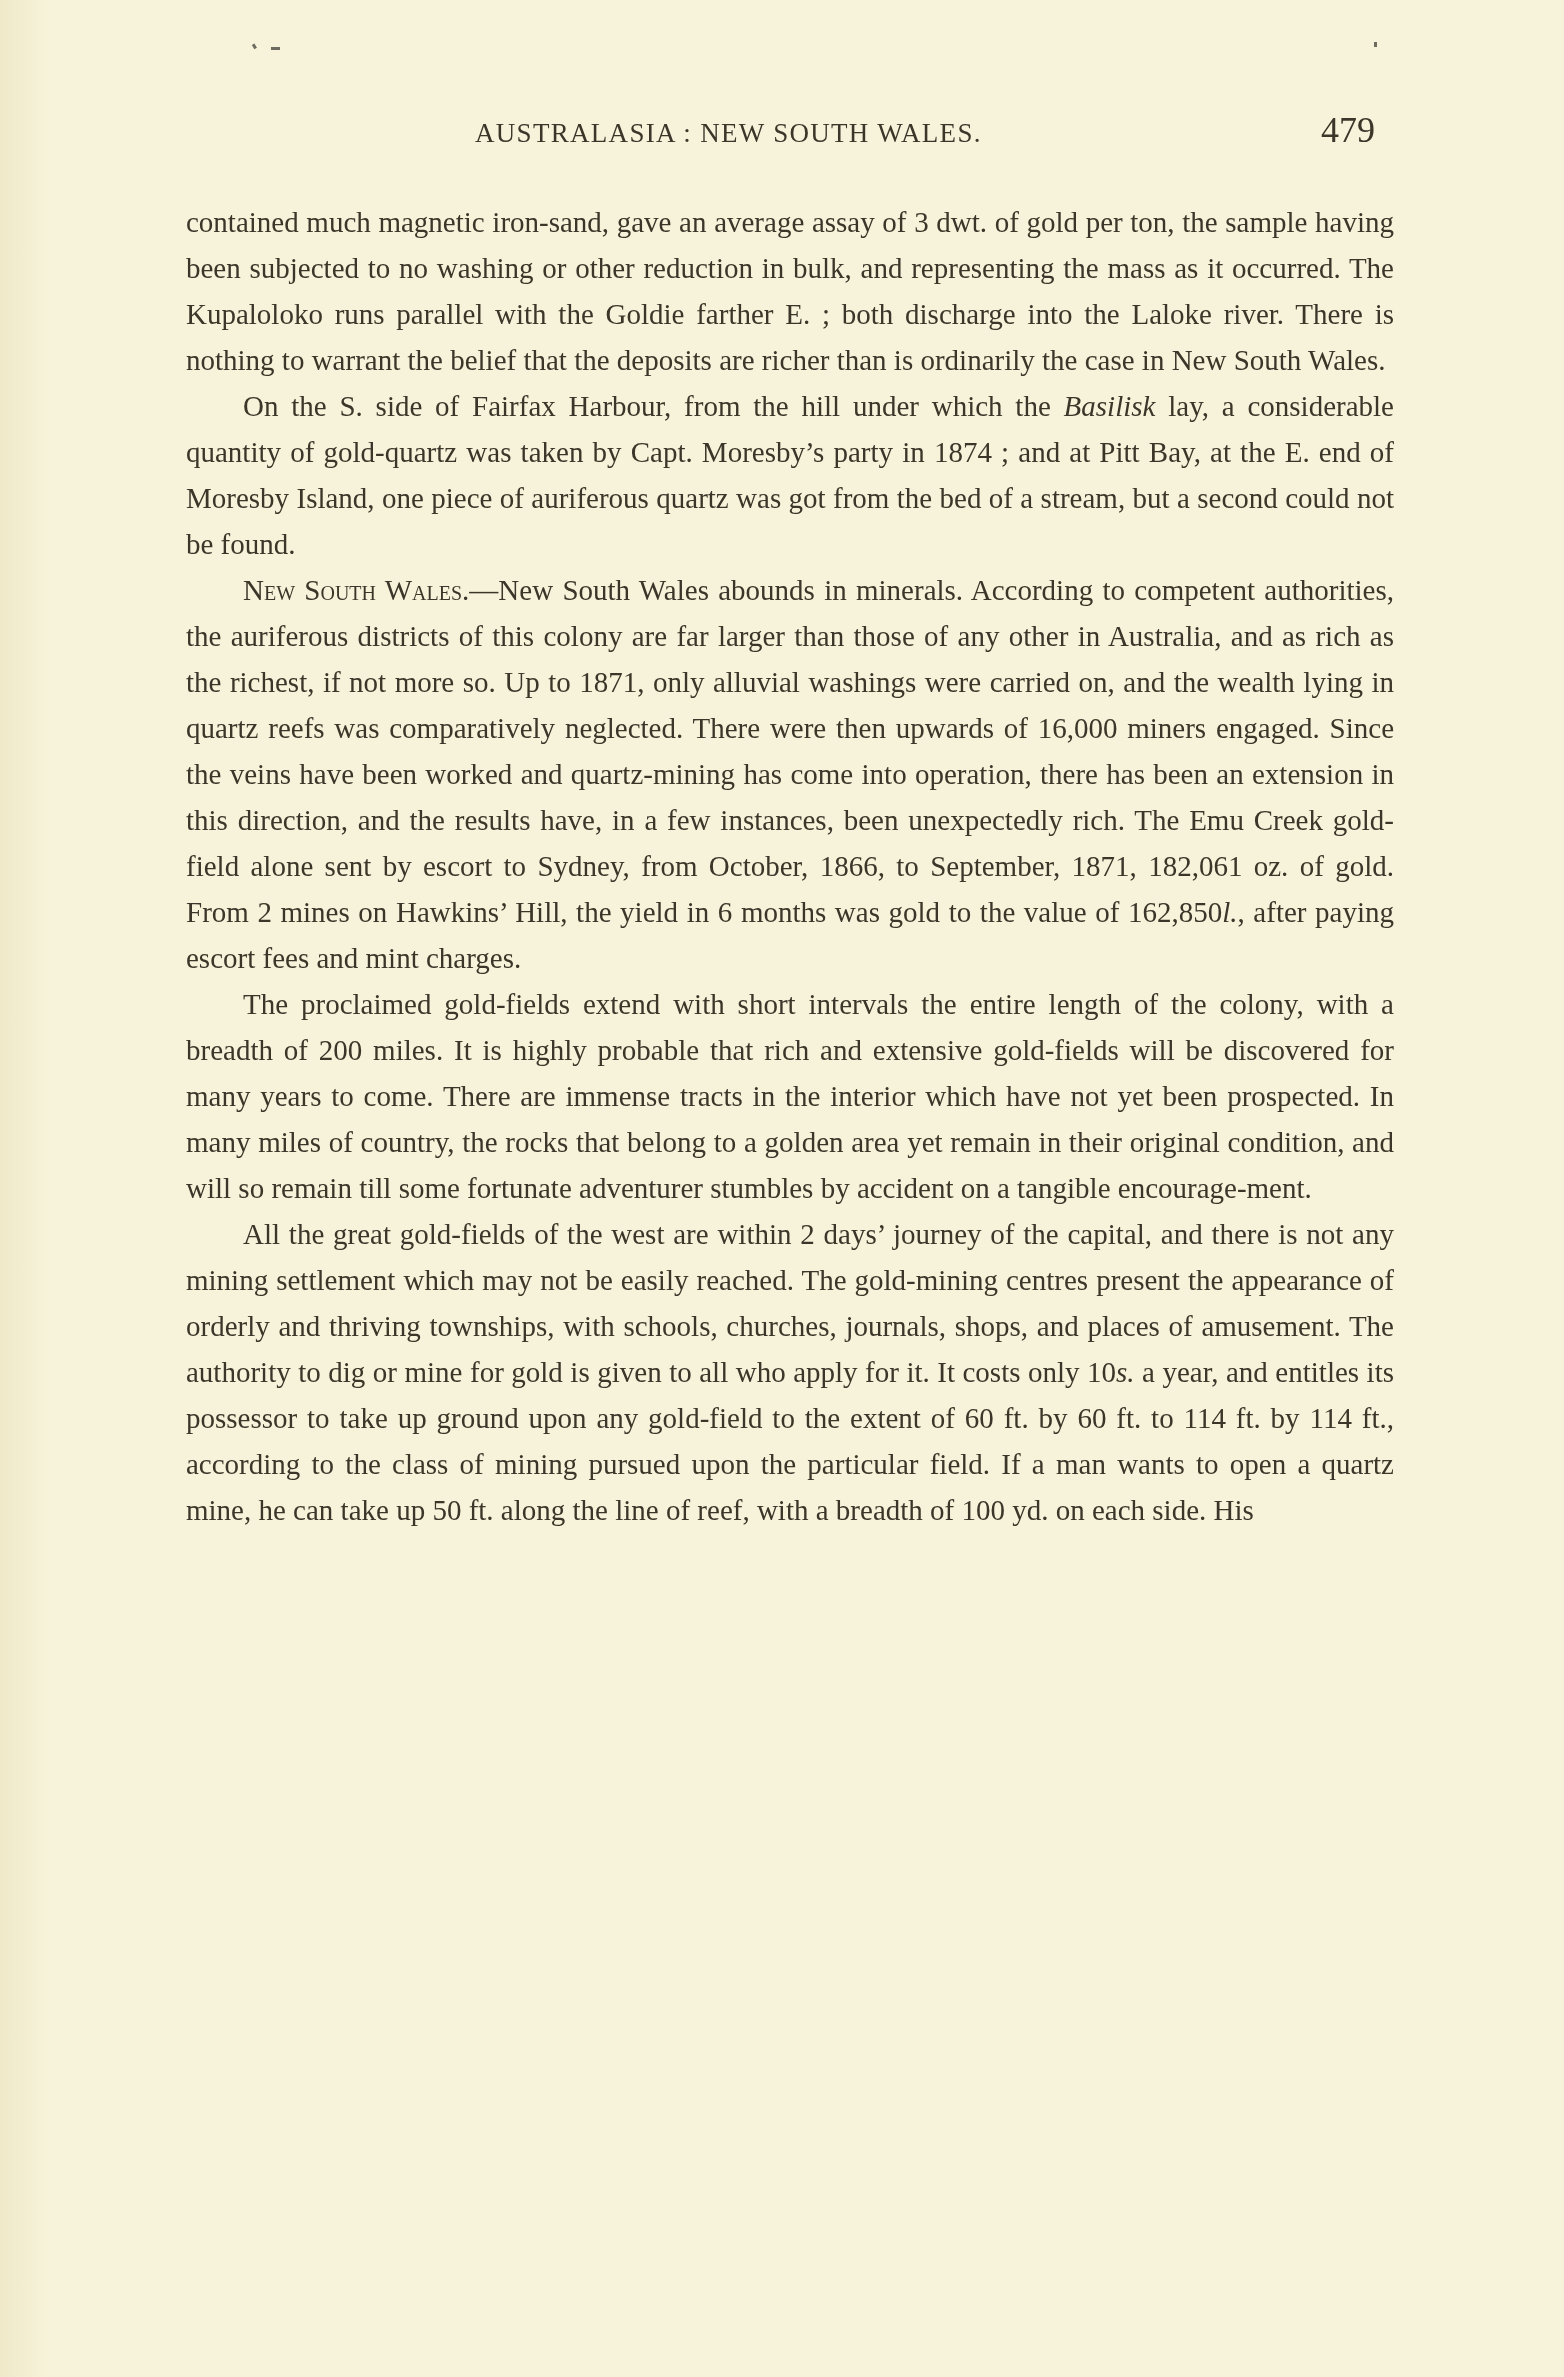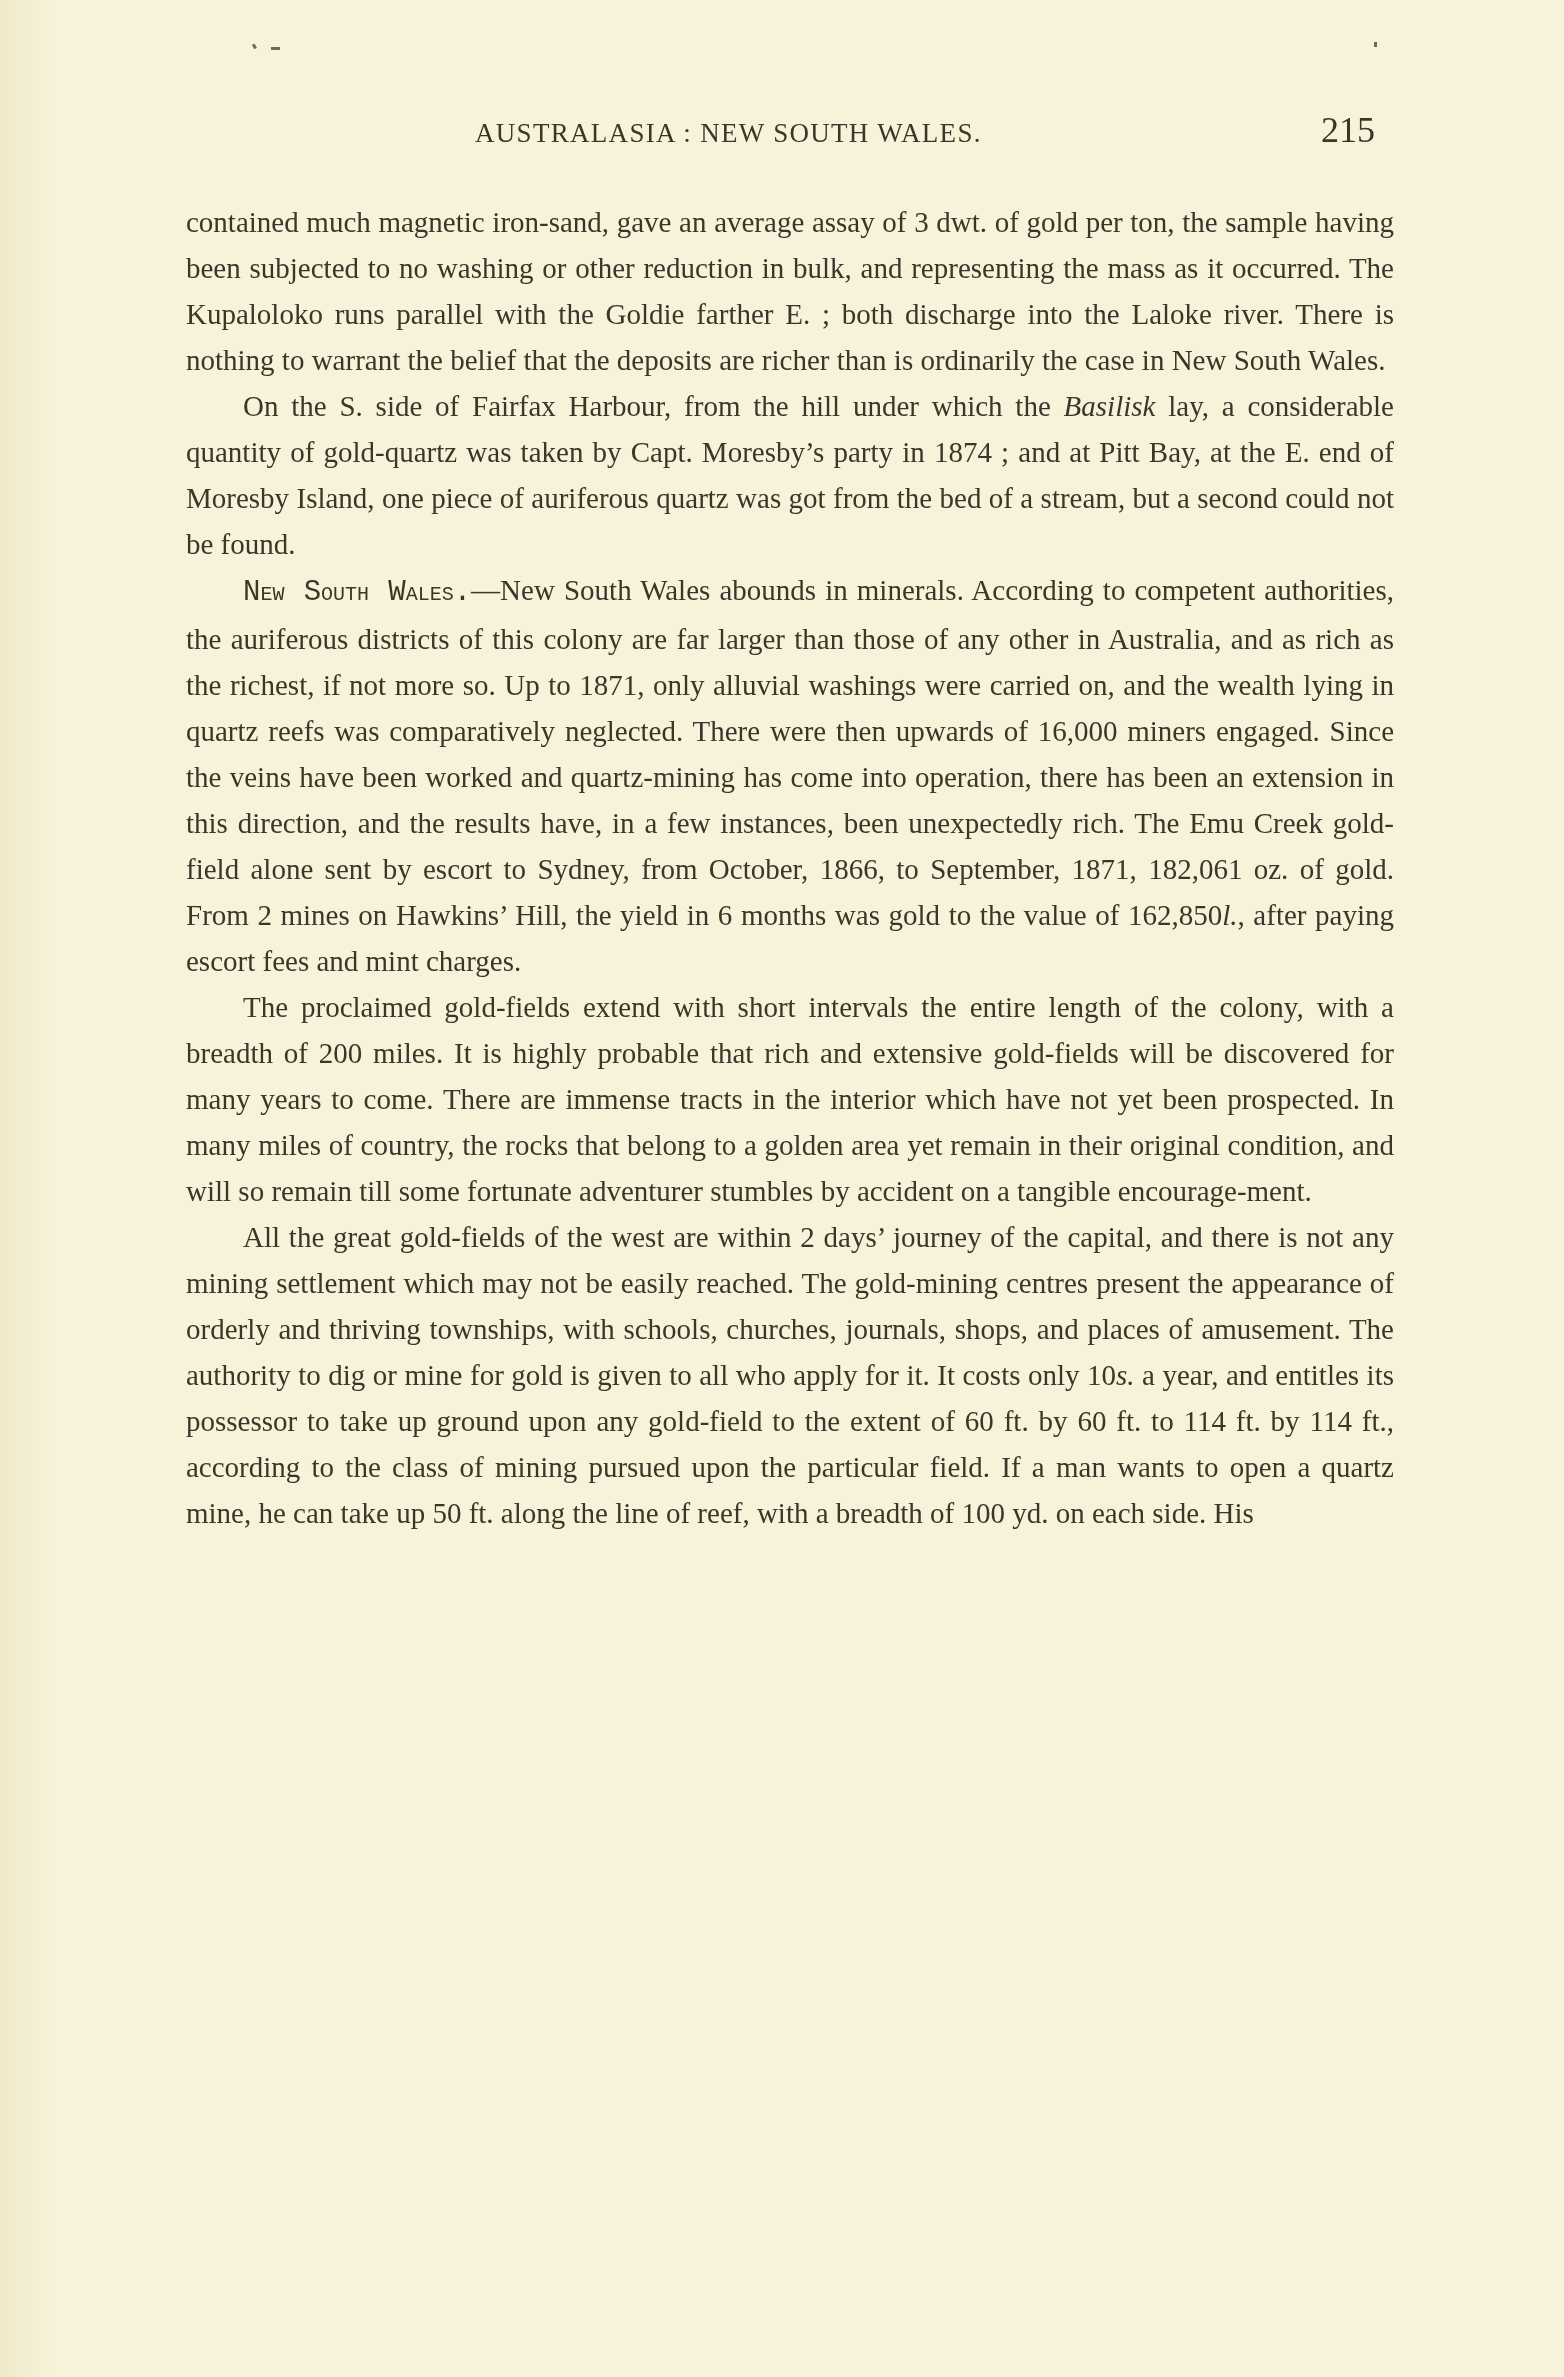--- a/index.html
+++ b/index.html
@@ -23,34 +23,34 @@
   .page-number {
     position: absolute; top: 109px; left: 1321px;
     font-size: 36px;
   }
   .body-text {
     position: absolute; left: 186px; top: 199px; width: 1208px;
     font-size: 29px; line-height: 46px;
   }
   .para { margin: 0; text-align: justify; text-align-last: left; }
   .para.indent { text-indent: 57px; }
-  .smallcaps { font-variant: small-caps; font-family: Liberation Mono, monospace; }
+  .smallcaps { font-variant: small-caps; }
   em { font-style: italic; }
 </style>
 </head>
 <body>
 
 <div class="page-edge"></div>
 <div class="speck" style="left:253px;top:44px;width:2.7px;height:5.4px;transform:rotate(-30deg)"></div>
 <div class="speck" style="left:271px;top:47px;width:9px;height:2.7px"></div>
 <div class="speck" style="left:1374px;top:42px;width:2.7px;height:4.5px"></div>
 
 <header>
   <div class="running-head">AUSTRALASIA : NEW SOUTH WALES.</div>
-  <div class="page-number">215</div>
+  <div class="page-number">479</div>
 </header>
 
 <main class="body-text">
   <p class="para">
     <span>contained much magnetic iron-sand, gave an average assay of 3 dwt. of gold per ton, the sample having been subjected to no washing or other reduction in bulk, and representing the mass as it occurred. The Kupaloloko runs parallel with the Goldie farther E. ; both discharge into the Laloke river. There is nothing to warrant the belief that the deposits are richer than is ordinarily the case in New South Wales.</span>
   </p>
   <p class="para indent">
     <span>On the S. side of Fairfax Harbour, from the hill under which the </span><em>Basilisk</em><span> lay, a considerable quantity of gold-quartz was taken by Capt. Moresby’s party in 1874 ; and at Pitt Bay, at the E. end of Moresby Island, one piece of auriferous quartz was got from the bed of a stream, but a second could not be found.</span>
   </p>
   <p class="para indent">

